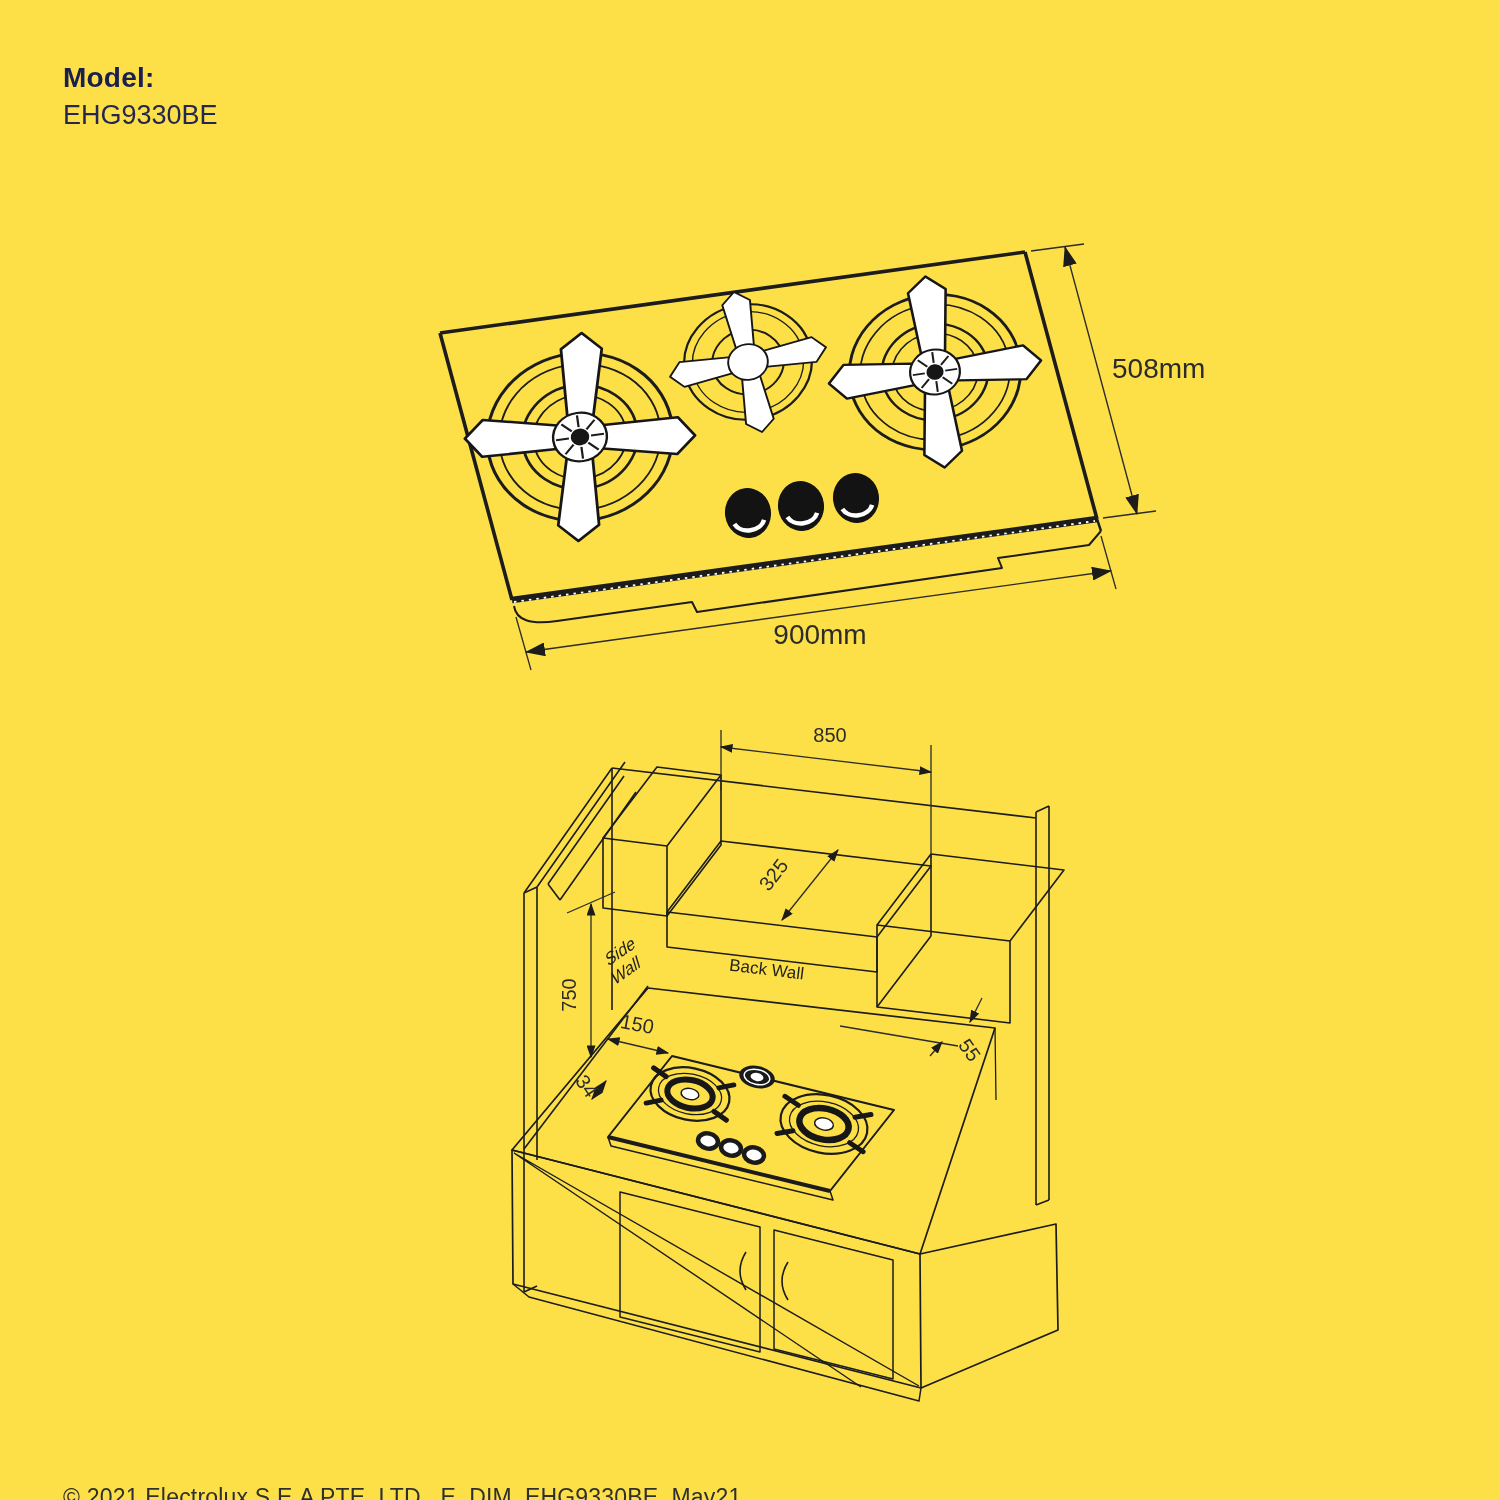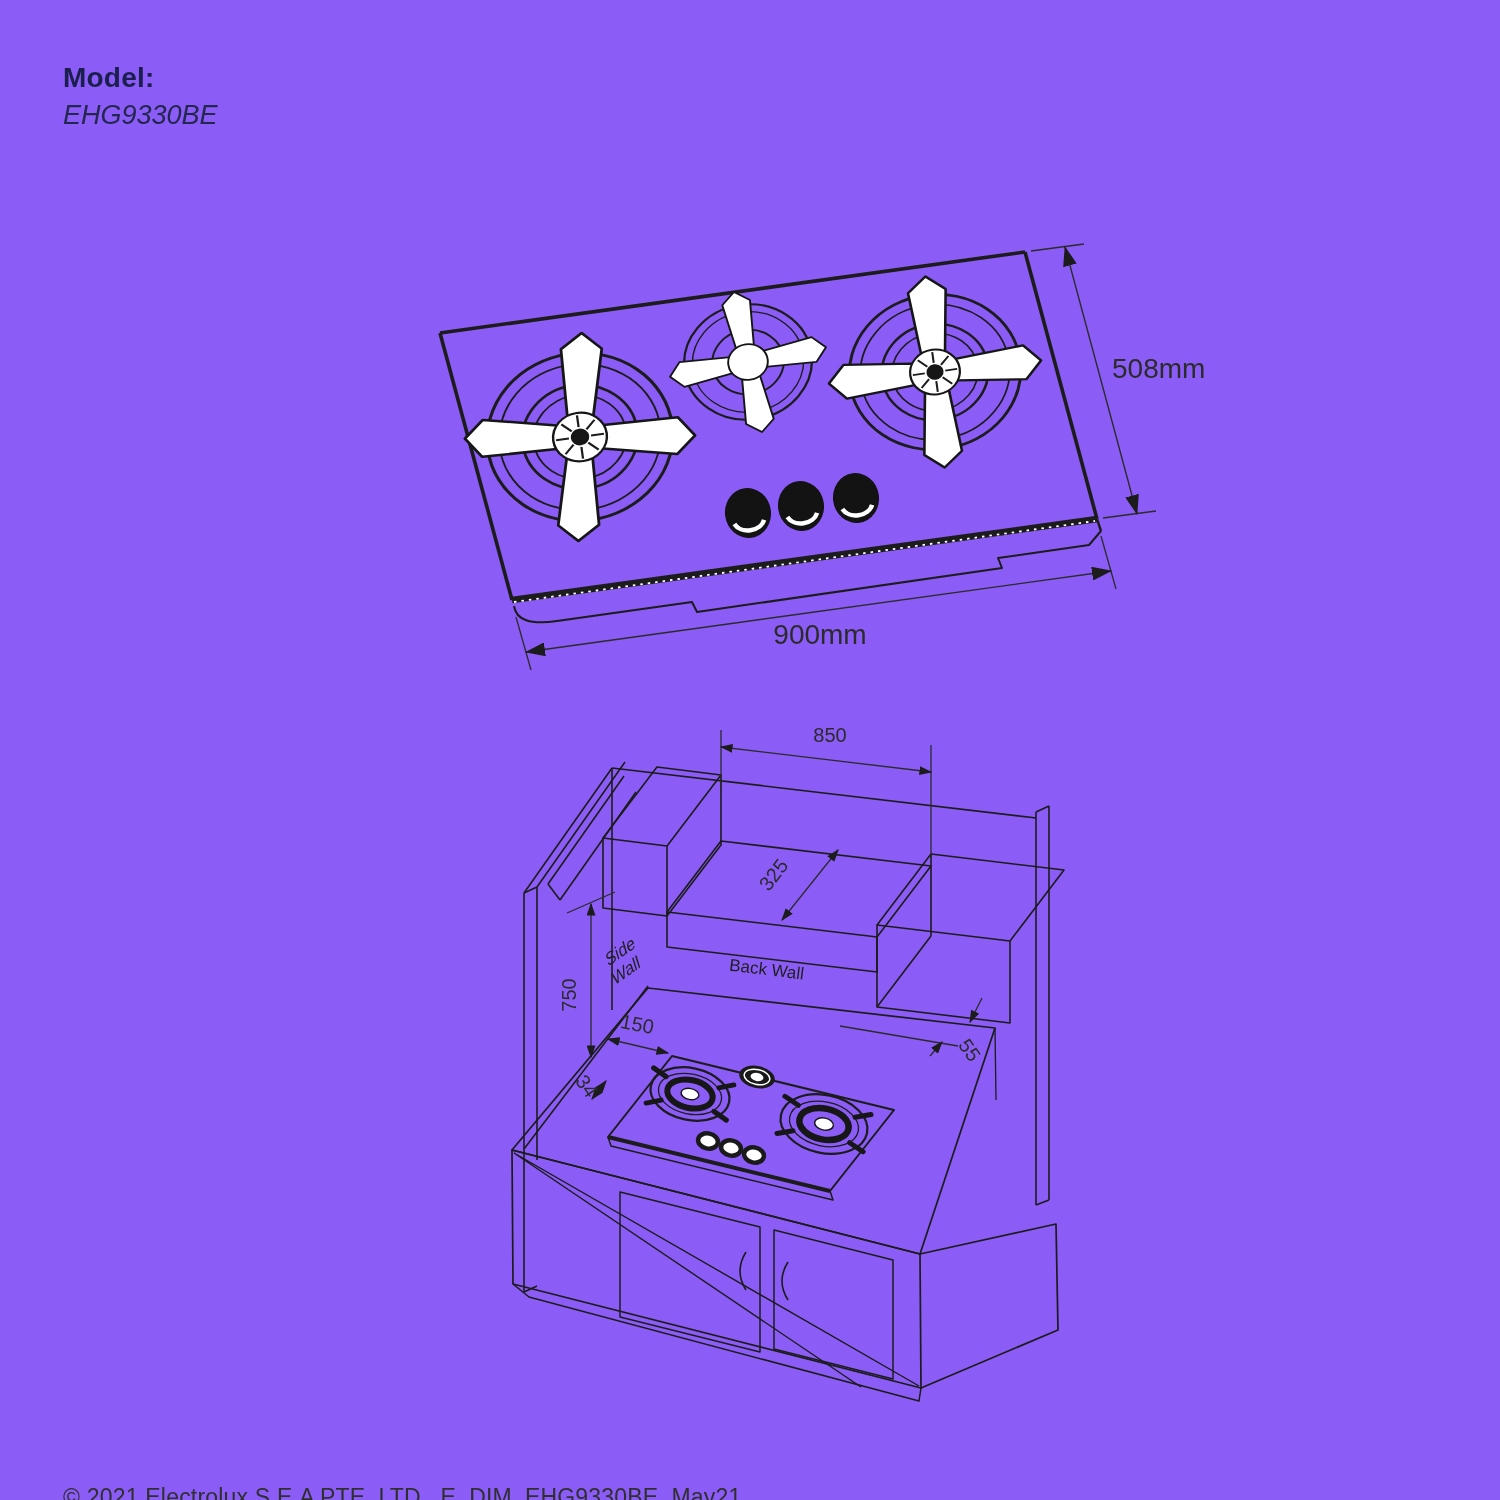--- a/index.html
+++ b/index.html
@@ -1,20 +1,20 @@
 <!DOCTYPE html>
 <html><head>
 <meta charset="utf-8">
 <style>
   html,body{margin:0;padding:0;background:#ffffff;}
   body{width:1500px;height:1500px;position:relative;font-family:"Liberation Sans",sans-serif;overflow:hidden;}
-  .page{position:absolute;inset:0;background:#8b5cf6;}
+  .page{position:absolute;inset:0;background:#fde047;}
   .hdr{position:absolute;left:63px;top:62px;color:#1b1f4e;}
   .hdr .model-label{font-weight:bold;font-size:28px;letter-spacing:.2px;}
-  .hdr .model-number{font-weight:400;font-size:27px;margin-top:6px;color:#23274f;font-style:italic;}
+  .hdr .model-number{font-weight:400;font-size:27px;margin-top:6px;color:#23274f;}
   .ftr{position:absolute;left:63px;top:1484px;font-size:23px;color:#2f2f2f;letter-spacing:.2px;white-space:pre;}
   svg{position:absolute;left:0;top:0;}
   .ln{fill:none;stroke:#1c1c1c;stroke-linejoin:round;}
   .dim{fill:none;stroke:#2b2b2b;}
   .ext{fill:none;stroke:#2b2b2b;stroke-width:1.3;}
   text{fill:#2b2b2b;}
   .dimL{font-size:28px;}
   .dimS{font-size:20px;}
   .wall{font-size:17px;fill:#1f1f1f;}
 </style>

